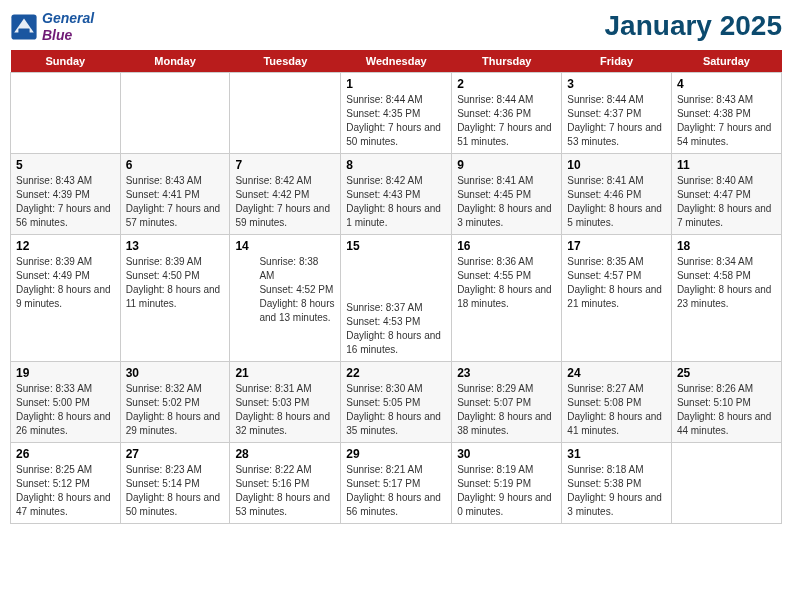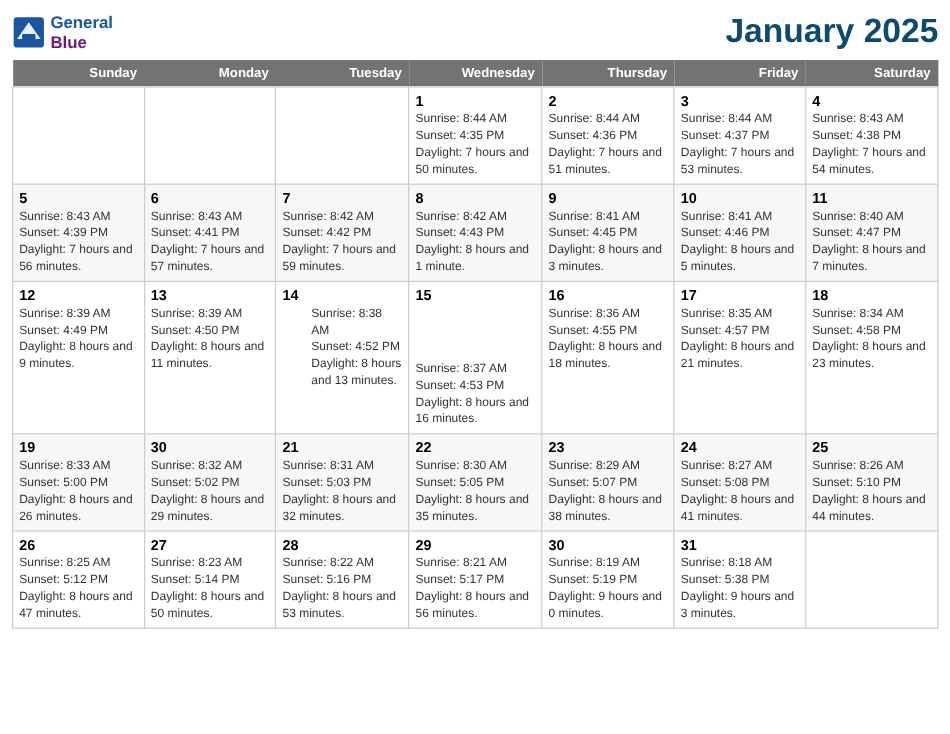--- a/index.html
+++ b/index.html
@@ -13,20 +13,21 @@
     .header-area {
       display: flex;
       align-items: flex-start;
       justify-content: space-between;
       margin-bottom: 6px;
     }
     .logo {
       display: flex;
       align-items: center;
       gap: 4px;
+      font-style: italic;
     }
     .logo-text {
       font-size: 14px;
       font-weight: bold;
       color: #333;
       line-height: 1.2;
     }
     .logo-text span {
       color: #1a56a0;
     }
@@ -46,23 +47,23 @@
       font-size: 13px;
       color: #444;
       margin-top: 2px;
     }
     .calendar-table {
       width: 100%;
       border-collapse: collapse;
       font-size: 10.5px;
     }
     .calendar-table th {
-      background-color: #737373;
+      background-color: #b91c1c;
       color: #fff;
-      text-align: right;
+      text-align: center;
       padding: 5px 6px;
       font-size: 11px;
       font-weight: bold;
     }
     .calendar-table td {
       border: 1px solid #ccc;
       vertical-align: top;
       padding: 4px 5px;
       width: 113px;
       min-height: 70px;

